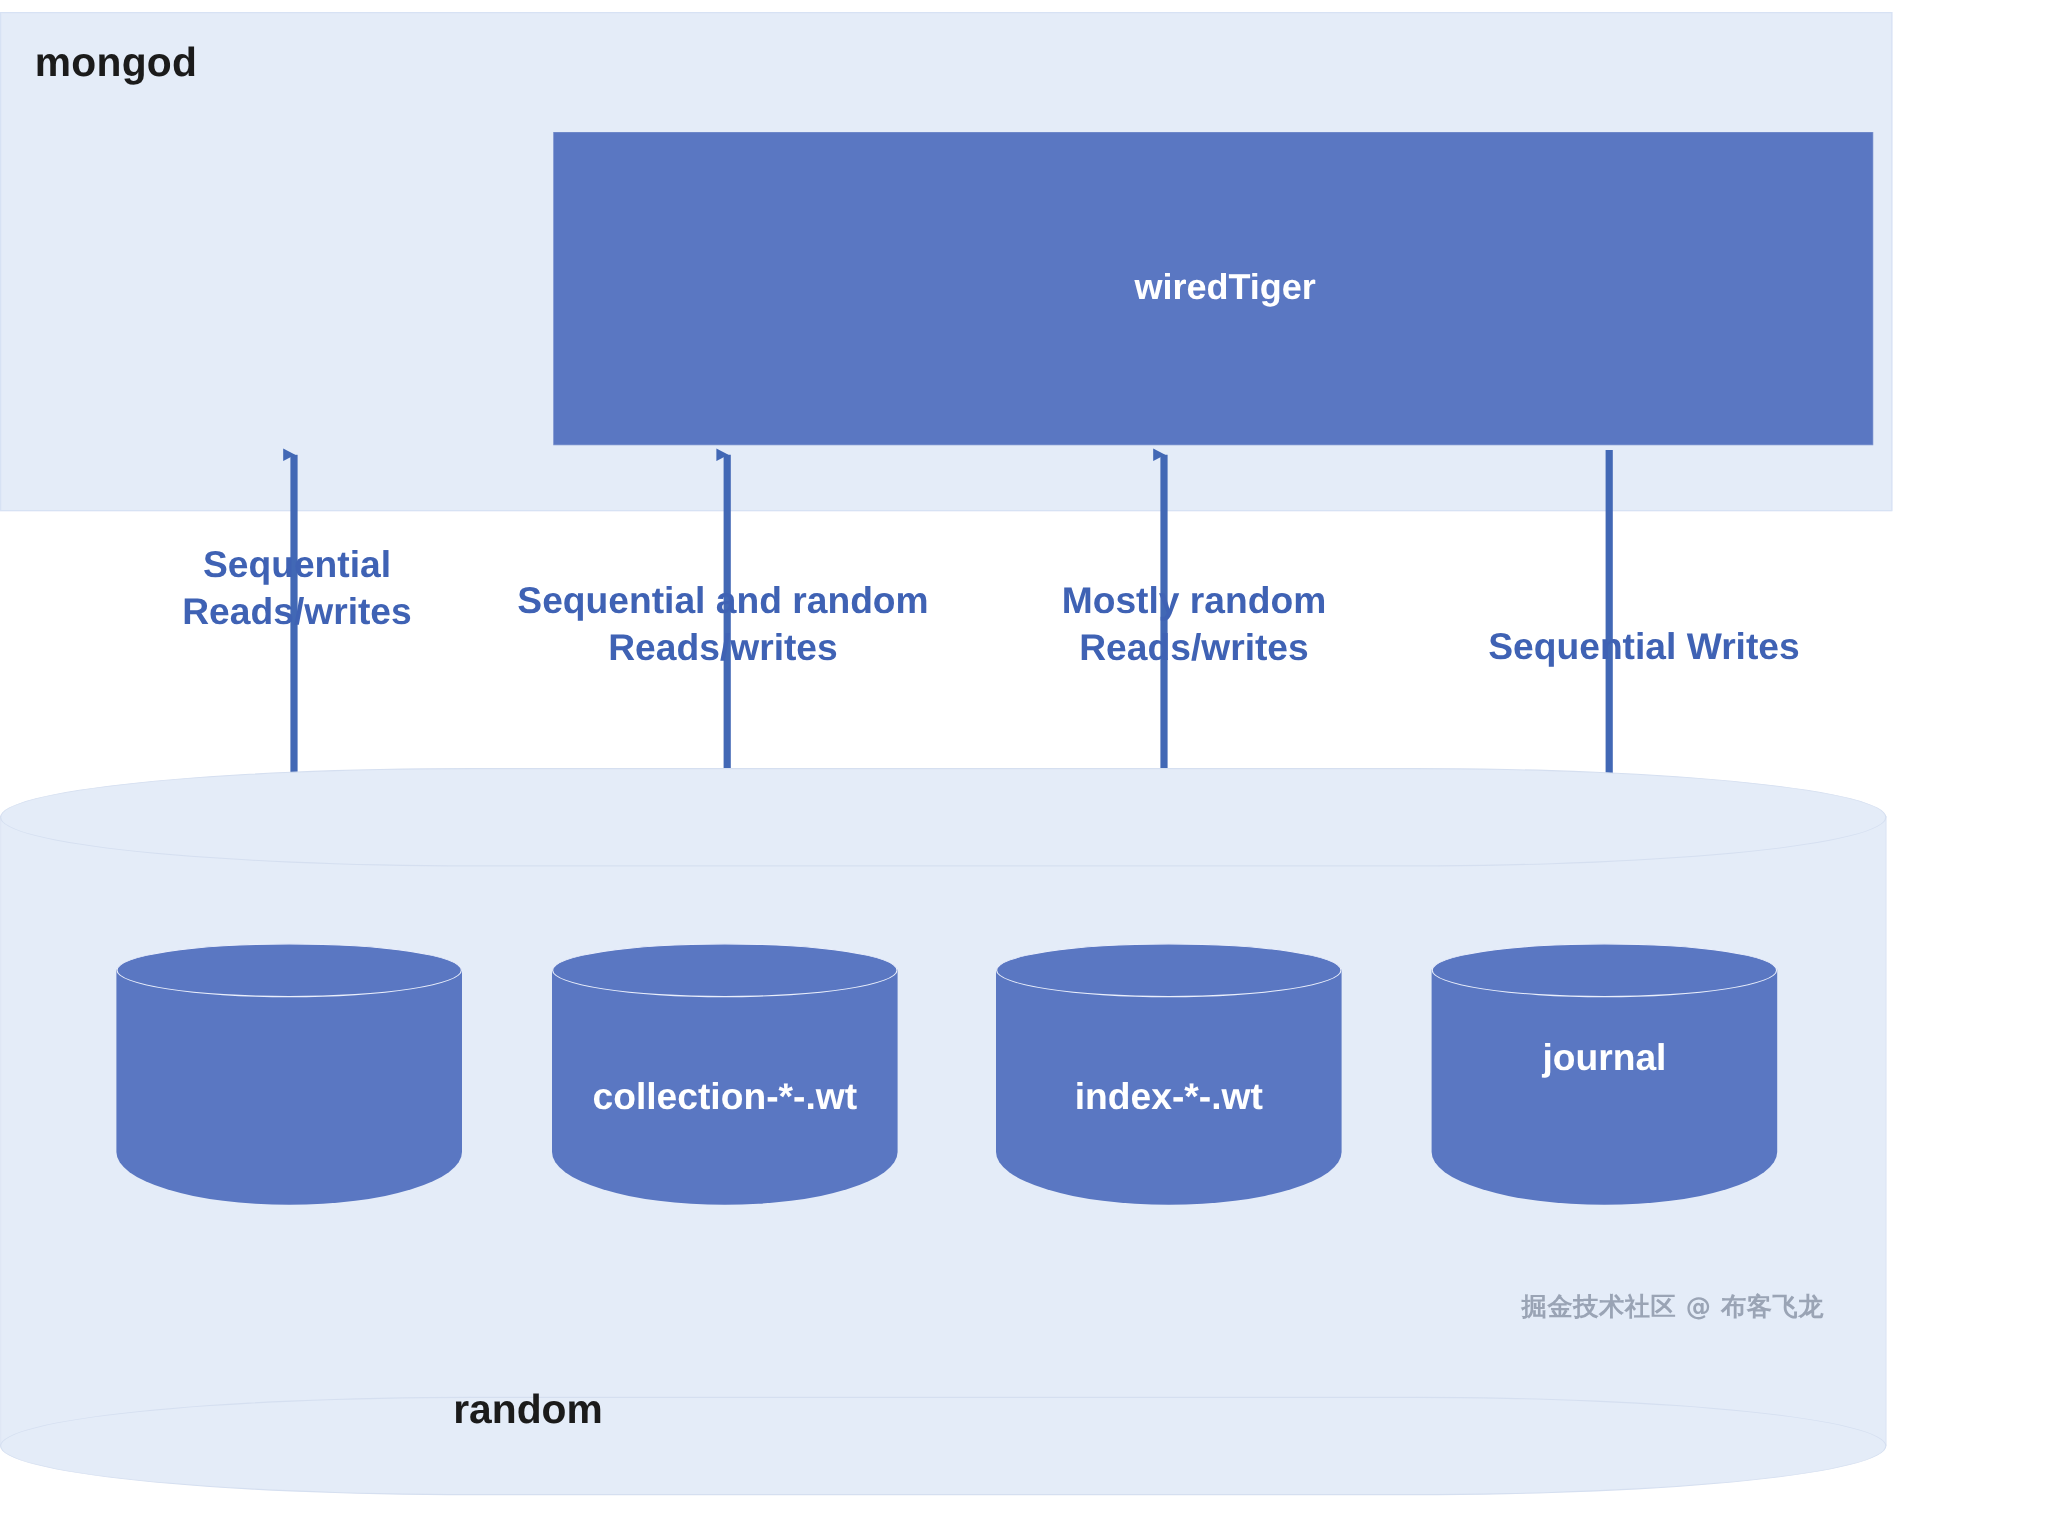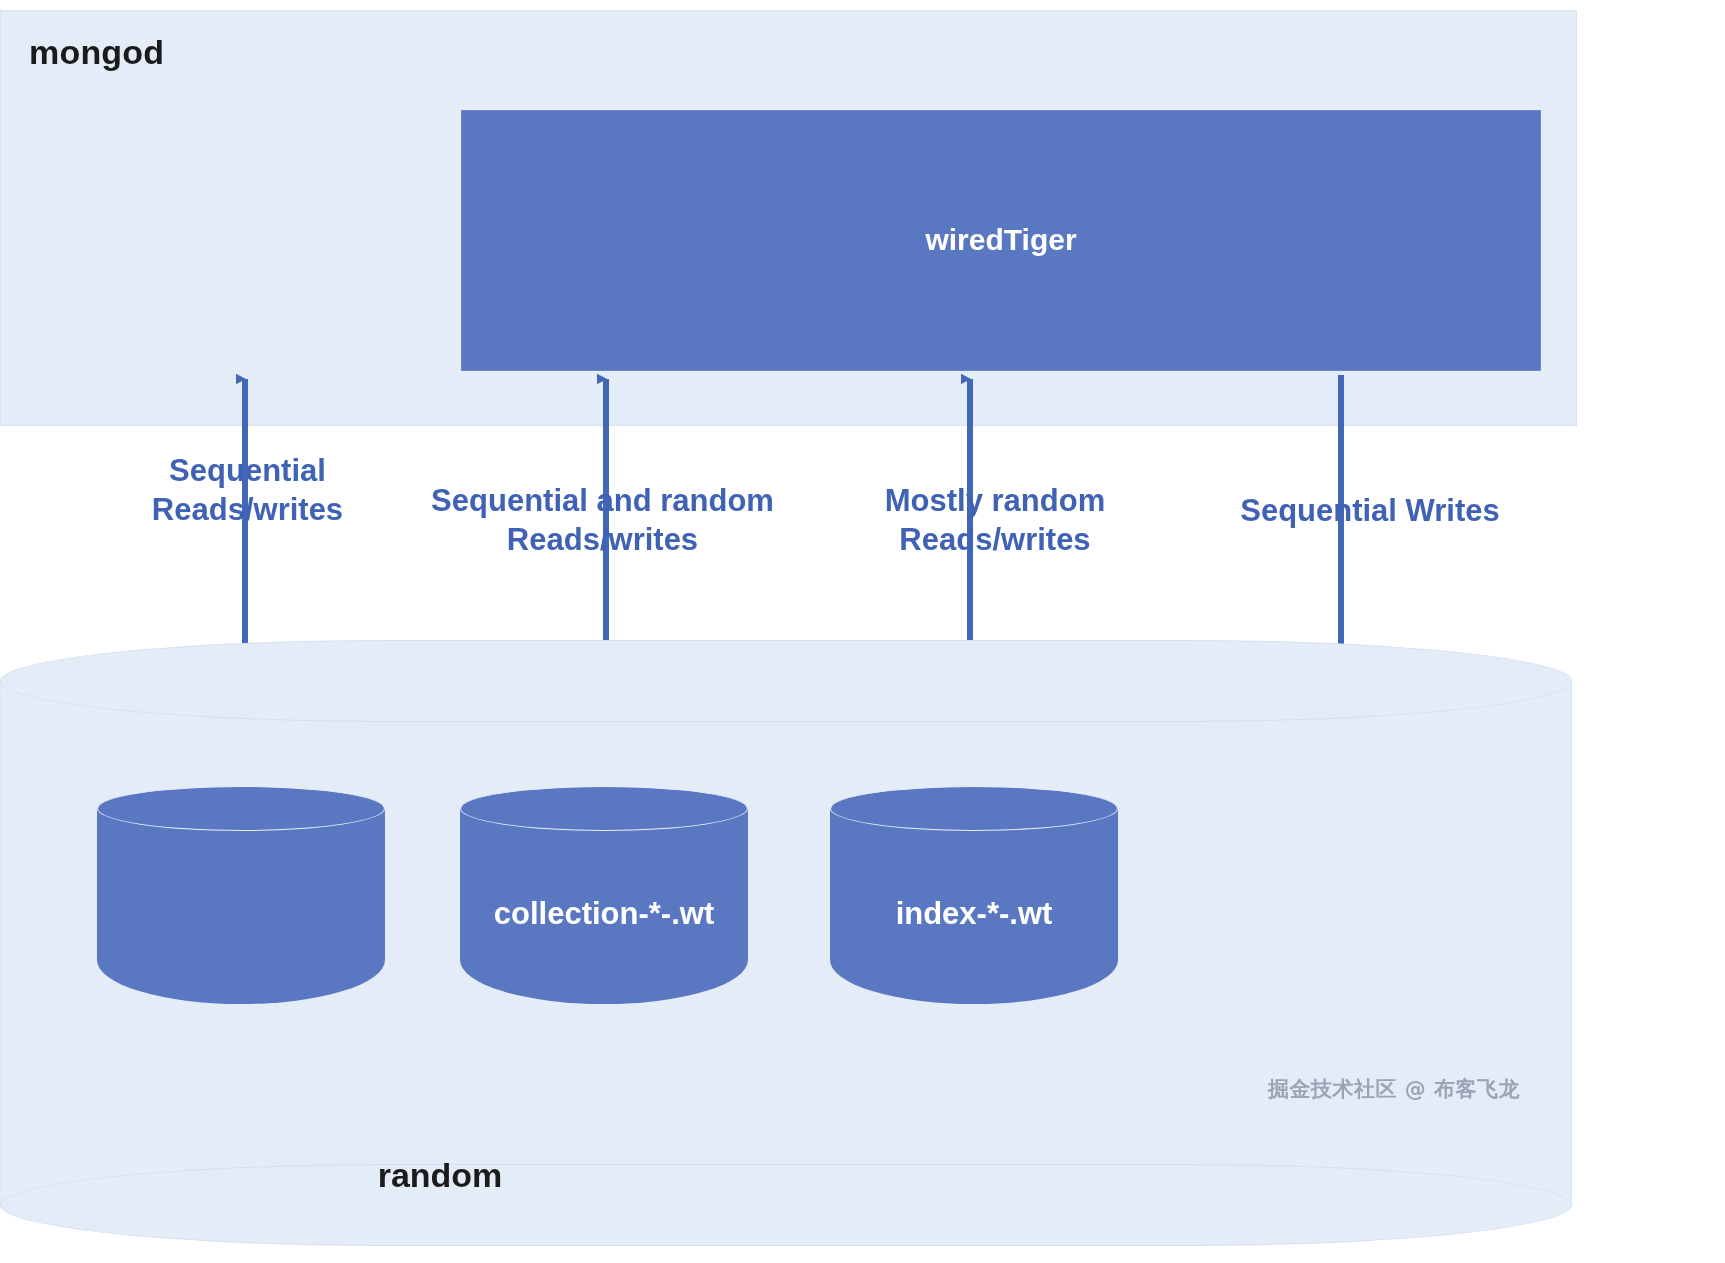--- a/index.html
+++ b/index.html
@@ -56,20 +56,21 @@
     left: 117px;
     top: 110px;
     width: 263px;
     height: 261px;
   }
   #box-wiredtiger {
     left: 461px;
     top: 110px;
     width: 1080px;
     height: 261px;
+    padding-left: 20px;
   }
 
   
   .arrow-svg {
     position: absolute;
     overflow: visible;
     pointer-events: none;
   }
 
   
@@ -77,21 +78,21 @@
     position: absolute;
     color: #3f62b4;
     font-size: 31px;
     line-height: 1.25;
     text-align: center;
     white-space: pre-line;
   }
   #lbl-0 { left: 110px;  top: 452px;  width: 275px; }
   #lbl-1 { left: 400px;  top: 482px;  width: 405px; }
   #lbl-2 { left: 830px;  top: 482px;  width: 330px; }
-  #lbl-3 { left: 1170px; top: 492px;  width: 400px; }
+  #lbl-3 { left: 1170px; top: 520px;  width: 400px; }
 
   
   .dbpath-wrap {
     position: absolute;
     left: 0px;
     top: 640px;
     width: 1572px;
     height: 605px;
   }
   .dbpath-body {
@@ -248,18 +249,23 @@
     <div class="cyl-top"></div>
     <div class="cyl-text">collection-*-.wt</div>
   </div>
 
   <div class="cyl" id="cyl-2">
     <div class="cyl-body"></div>
     <div class="cyl-top"></div>
     <div class="cyl-text">index-*-.wt</div>
   </div>
 
+  <div class="cyl raised" id="cyl-3">
+    <div class="cyl-body"></div>
+    <div class="cyl-top"></div>
+    <div class="cyl-text">journal</div>
+  </div>
 
   <div class="dbpath-label">random</div>
 
   <div class="watermark">掘金技术社区 @ 布客飞龙</div>
 
 </div>
 
 </body></html>

